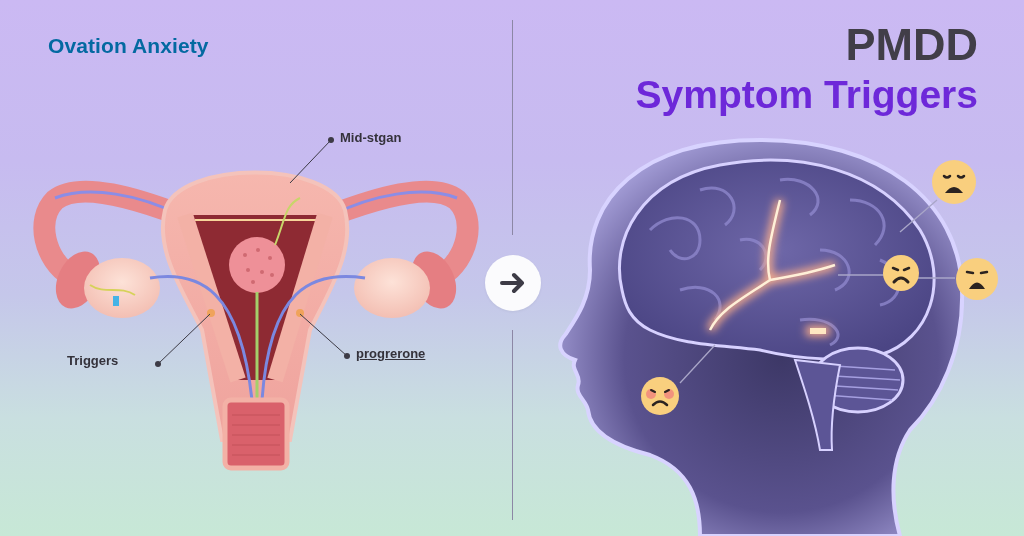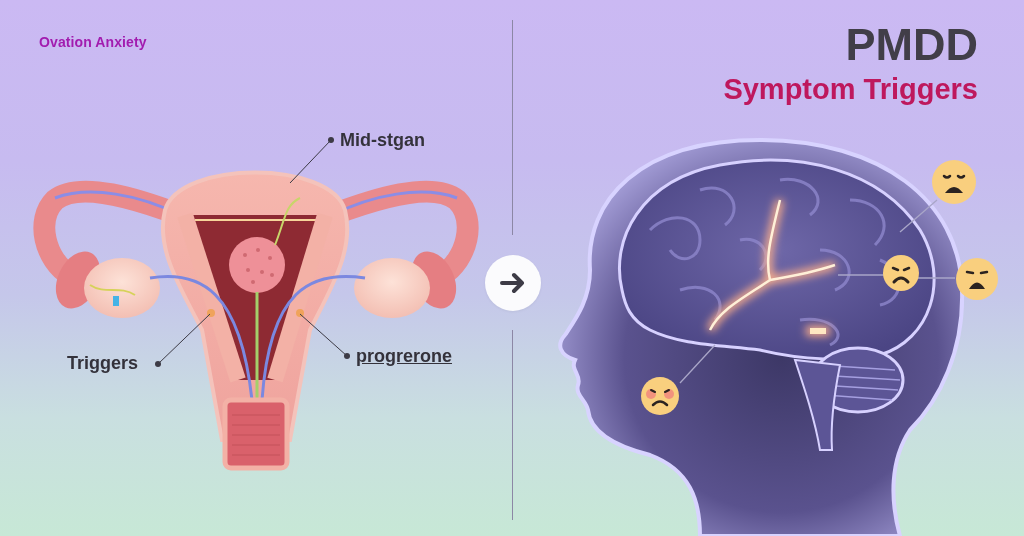--- a/index.html
+++ b/index.html
@@ -3,41 +3,41 @@
 <meta charset="utf-8">
 <style>
   html, body { margin:0; padding:0; }
   body {
     width:1024px; height:536px; overflow:hidden; position:relative;
     font-family: "Liberation Sans", "DejaVu Sans", sans-serif;
     background: linear-gradient(180deg, #cbb9f3 0%, #c7bbf0 30%, #c5c7ea 55%, #c9dfe0 78%, #c7e8d6 100%);
   }
   .stage { position:absolute; inset:0; }
   .title-left {
-    position:absolute; left:39px; top:34px; font-size:14px; font-weight:700;
-    color:#a21caf; letter-spacing:0.1px;
+    position:absolute; left:48px; top:34px; font-size:21px; font-weight:700;
+    color:#0369a1; letter-spacing:0.1px;
   }
   .title-right-1 {
     position:absolute; right:46px; top:22px; font-size:45px; font-weight:700;
     color:#413e48; line-height:1;
   }
   .title-right-2 {
-    position:absolute; right:46px; top:75px; font-size:29px; font-weight:700;
-    color:#be185d; line-height:1;
+    position:absolute; right:46px; top:75px; font-size:39px; font-weight:700;
+    color:#6d28d9; line-height:1;
   }
   .divider {
     position:absolute; left:512px; width:1px; background:#8c87a5;
   }
   .arrow-btn {
     position:absolute; left:485px; top:255px; width:56px; height:56px; border-radius:50%;
     background:#fbfbfd; display:flex; align-items:center; justify-content:center;
     box-shadow:0 1px 3px rgba(0,0,0,0.05); cursor:pointer;
   }
   .label {
-    position:absolute; font-size:18px; font-weight:700; color:#34323b;
+    position:absolute; font-size:13px; font-weight:700; color:#34323b;
   }
   svg { position:absolute; }
   .emoji { position:absolute; border-radius:50%; background:#f9cf7e; }
 </style>
 </head>
 <body>
 
 <div class="stage">
 
   <div class="title-left">Ovation Anxiety</div>

